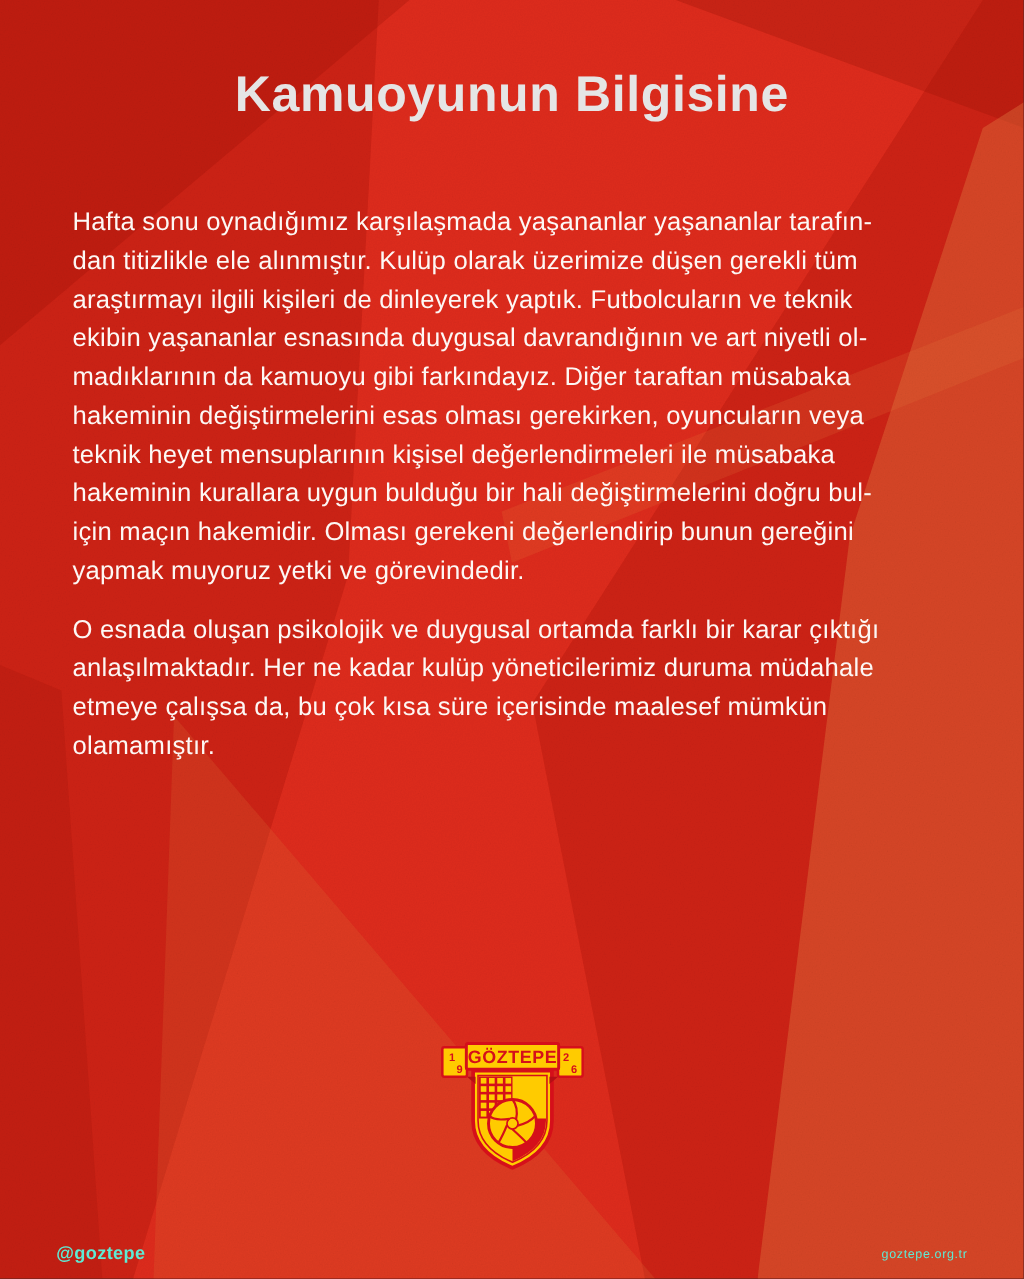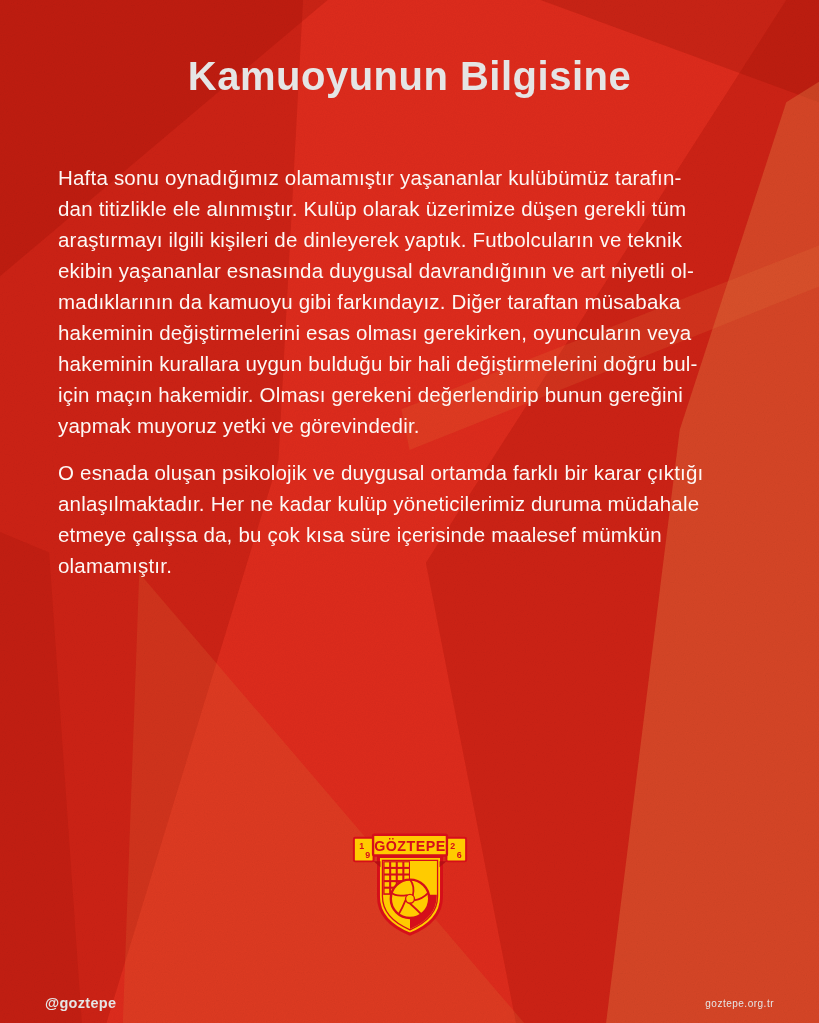--- a/index.html
+++ b/index.html
@@ -41,21 +41,21 @@
   .para + .para{margin-top:16px;}
   .line{white-space:nowrap;}
 
   .logo-wrap{
     position:absolute;top:826px;left:50%;transform:translateX(-50%);
     width:128px;height:118px;
   }
   .footer{
     position:absolute;left:45px;right:45px;bottom:12px;
     display:flex;justify-content:space-between;align-items:center;
-    color:#e5e5e5;
+    color:#5eead4;
   }
   .handle{font-size:14.5px;font-weight:700;letter-spacing:.3px;}
   .website{font-size:10px;font-weight:400;letter-spacing:.5px;}
 </style>
 </head>
 <body>
 
 <div class="page">
 
   <div class="bg">
@@ -74,26 +74,27 @@
           </filter>
       </defs>
       <rect width="819" height="1023" filter="url(#grain)"></rect>
     </svg>
   </div>
 
   <h1 class="title">Kamuoyunun Bilgisine</h1>
 
   <div class="body-text">
       <div class="para">
-        <div class="line">Hafta sonu oynadığımız olamamıştır yaşananlar kulübümüz tarafın-</div>
+        <div class="line">Hafta sonu oynadığımız karşılaşmada yaşananlar yaşananlar tarafın-</div>
         <div class="line">dan titizlikle ele alınmıştır. Kulüp olarak üzerimize düşen gerekli tüm</div>
         <div class="line">araştırmayı ilgili kişileri de dinleyerek yaptık. Futbolcuların ve teknik</div>
         <div class="line">ekibin yaşananlar esnasında duygusal davrandığının ve art niyetli ol-</div>
         <div class="line">madıklarının da kamuoyu gibi farkındayız. Diğer taraftan müsabaka</div>
         <div class="line">hakeminin değiştirmelerini esas olması gerekirken, oyuncuların veya</div>
+        <div class="line">teknik heyet mensuplarının kişisel değerlendirmeleri ile müsabaka</div>
         <div class="line">hakeminin kurallara uygun bulduğu bir hali değiştirmelerini doğru bul-</div>
         <div class="line">için maçın hakemidir. Olması gerekeni değerlendirip bunun gereğini</div>
         <div class="line">yapmak muyoruz yetki ve görevindedir.</div>
       </div>
       <div class="para">
         <div class="line">O esnada oluşan psikolojik ve duygusal ortamda farklı bir karar çıktığı</div>
         <div class="line">anlaşılmaktadır. Her ne kadar kulüp yöneticilerimiz duruma müdahale</div>
         <div class="line">etmeye çalışsa da, bu çok kısa süre içerisinde maalesef mümkün</div>
         <div class="line">olamamıştır.</div>
       </div>

